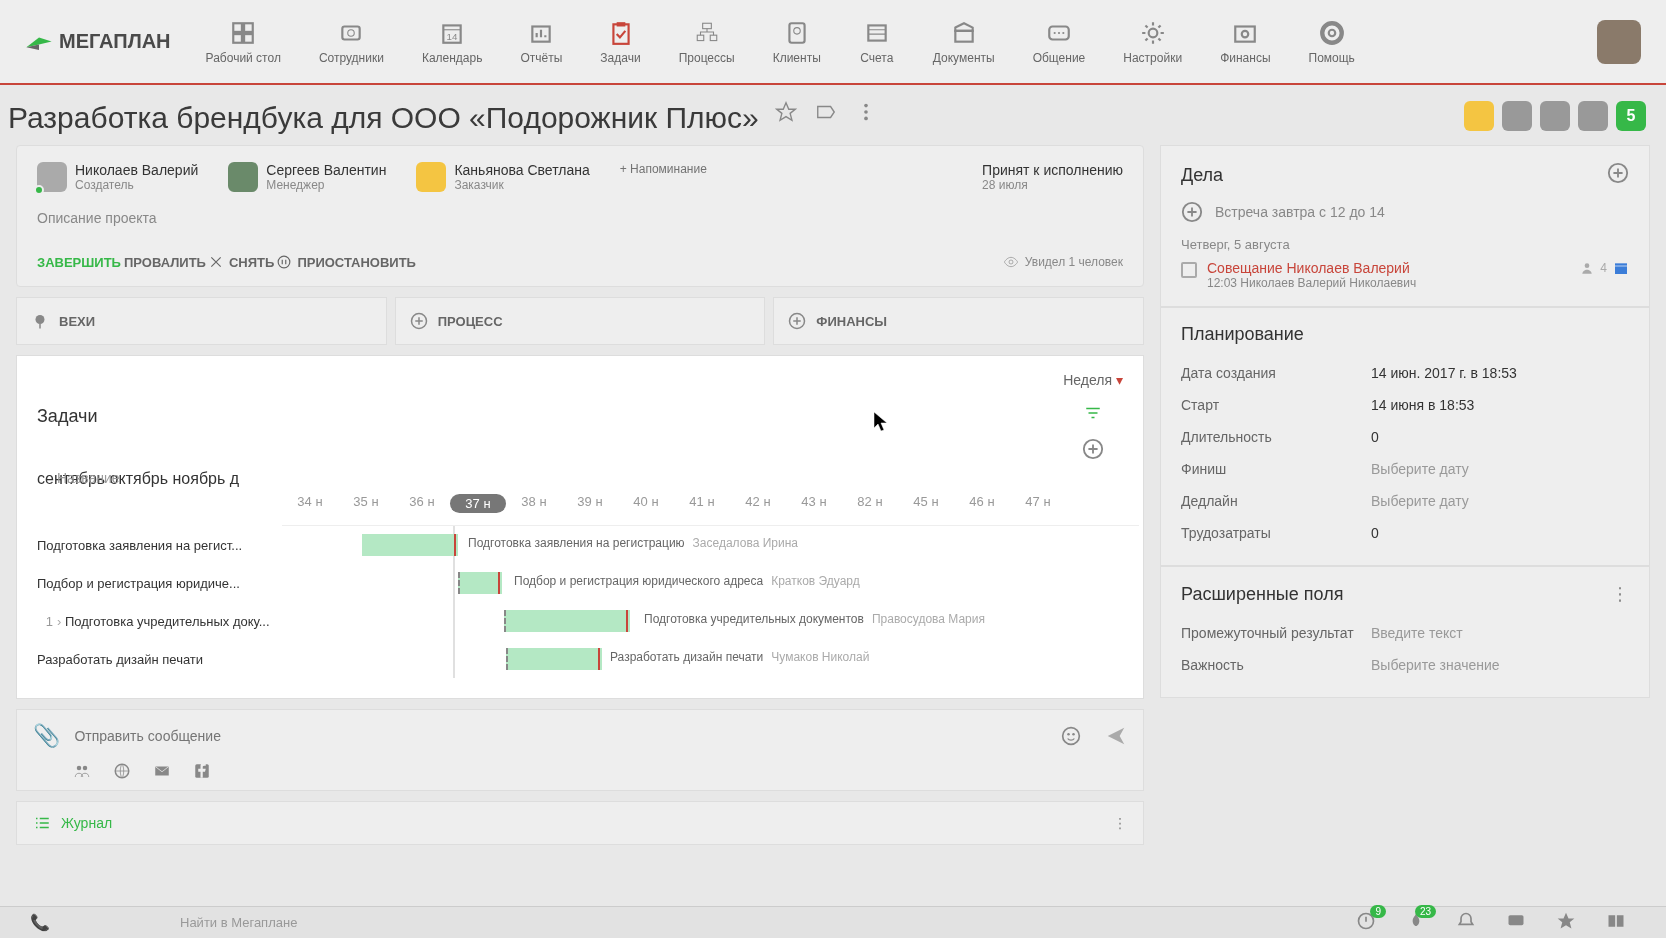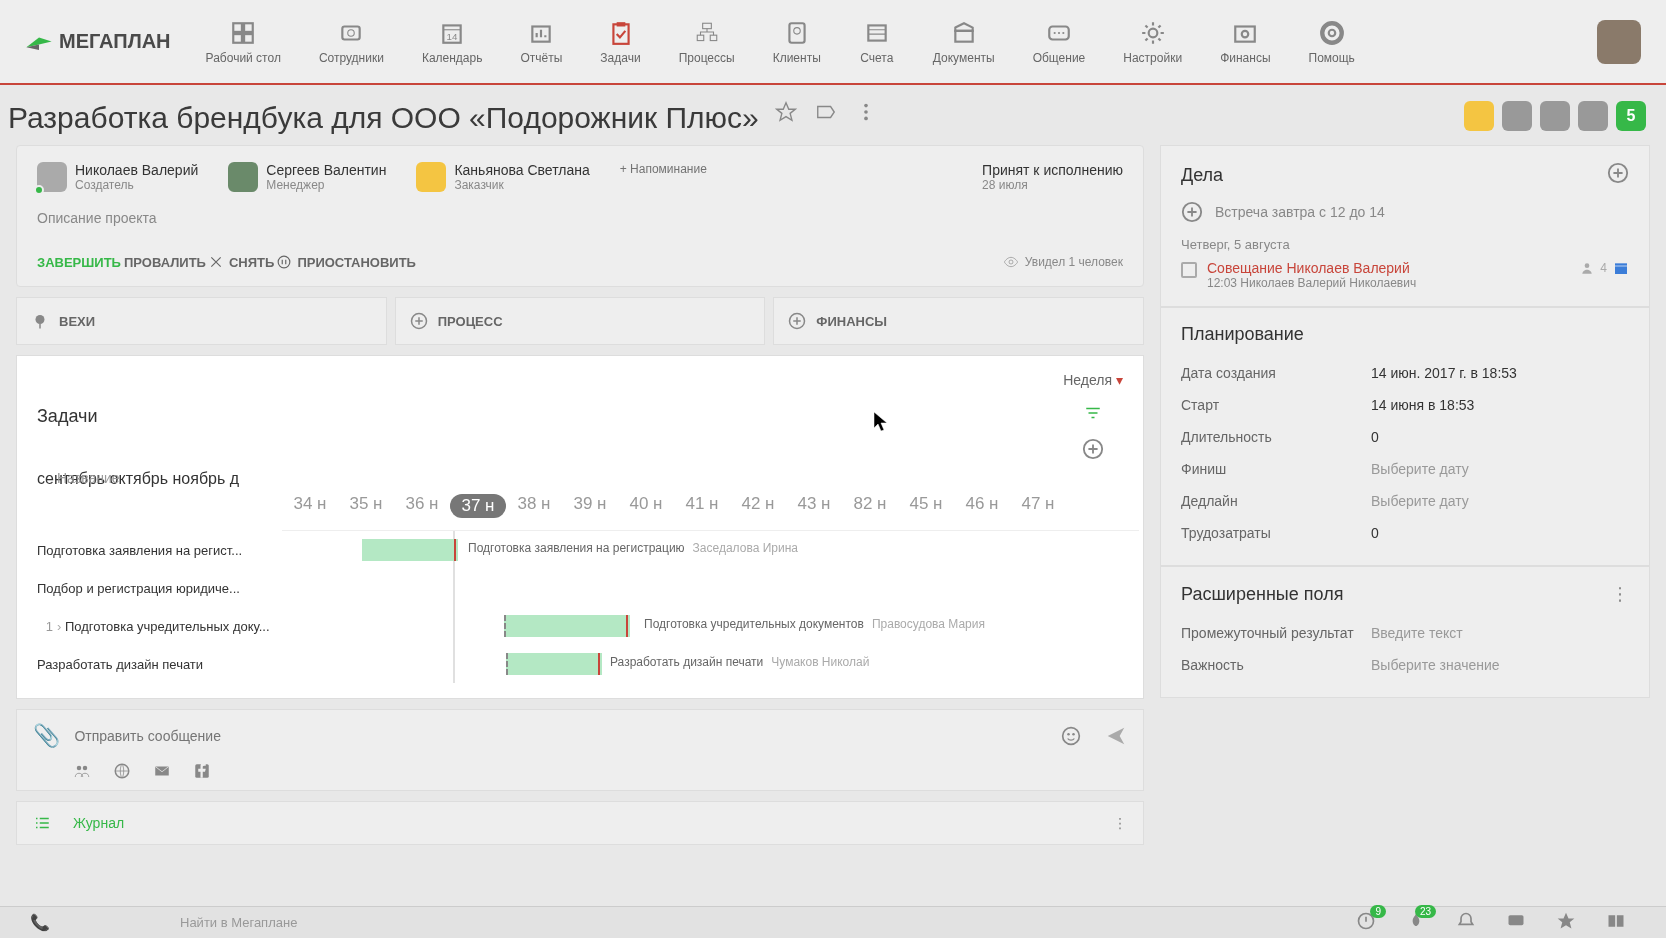--- a/index.html
+++ b/index.html
@@ -56,21 +56,21 @@
 .tabs3 { display:flex; gap:8px; }
 .tabs3 .tab3 { flex:1; background:#eee; border:1px solid #ddd; padding:14px; display:flex; gap:10px; align-items:center; font-size:13px; font-weight:bold; color:#666; cursor:pointer; }
 .tabs3 .tab3 svg { width:18px; height:18px; color:#888; }
 
 
 .gantt-panel { background:#fff; flex:1; border:1px solid #ddd; padding:16px 4px 0 20px; overflow:hidden; position:relative; }
 .gantt-head { display:flex; align-items:center; margin-bottom:10px; padding-right:16px; }
 .gantt-head h3 { font-size:18px; font-weight:normal; }
 .gantt-head .sp { margin-left:auto; display:flex; gap:16px; align-items:center; font-size:14px; color:#666;flex-direction:column; }
 .gantt-head .sp .dd { cursor:pointer; }
-.gantt-weeks { position:relative; display:flex; margin-left:245px; font-size:17px; padding:6px 0 12px 0; border-bottom:1px solid #eee; color:#999; }
+.gantt-weeks { position:relative; display:flex; margin-left:245px; font-size:13px; padding:6px 0 12px 0; border-bottom:1px solid #eee; color:#999; }
 .gantt-weeks .wk { width:56px; text-align:center; }
 .gantt-weeks .wk.cur { background:#777; color:#fff; border-radius:12px; padding:2px 0; }
 .gantt-body { position:relative; }
 .gantt-vline { position:absolute; top:0; bottom:0; left:416px; width:2px; background:#e0e0e0; z-index:0; }
 .gantt-row { display:flex; align-items:center; height:38px; position:relative; }
 .gantt-row .rn { width:245px; font-size:13px; color:#333; white-space:nowrap; overflow:hidden; text-overflow:ellipsis; padding-right:10px; }
 .gantt-row .rn .num { color:#999; display:inline-block; width:16px; text-align:right; margin-right:4px; }
 .bar-area { position:relative; flex:1; height:100%; }
 .bar { position:absolute; height:22px; top:8px; background:#b4e8c4; }
 .bar-lbl { position:absolute; top:10px; height:18px; font-size:12px; white-space:nowrap; display:flex; gap:8px; }
@@ -82,21 +82,21 @@
 
 .msgbox { background:#eee; border:1px solid #ddd; padding:10px 16px; }
 .msgrow1 { display:flex; align-items:center; gap:14px; }
 .msgrow1 .attach { color:#888; font-size:22px; }
 .msgrow1 input { flex:1; border:none; background:transparent; font-size:14px; color:#888; padding:8px 0; outline:none; }
 .msgrow1 .em { color:#888; margin-left:auto; }
 .msgrow2 { display:flex; gap:22px; margin-top:10px; color:#888; padding-left:40px; }
 .msgrow2 svg { width:18px; height:18px; }
 
 
-.journal { background:#eee; border:1px solid #ddd; padding:12px 16px; display:flex; align-items:center; color:#36b848; font-size:14px; gap:22px; }
+.journal { background:#eee; border:1px solid #ddd; padding:12px 16px; display:flex; align-items:center; color:#36b848; font-size:14px; gap:10px; }
 .journal .dots { margin-left:auto; color:#888; cursor:pointer; }
 
 
 .rpanel { background:#eee; border:1px solid #ddd; padding:16px 20px; }
 .rpanel h3 { font-size:18px; font-weight:normal; margin-bottom:12px; display:flex; align-items:center; }
 .rpanel h3 .add { margin-left:auto; color:#888; cursor:pointer; }
 .dela-add { display:flex; gap:12px; align-items:center; color:#888; font-size:14px; margin-bottom:14px; }
 .dela-add svg { width:22px; height:22px; cursor:pointer; }
 .dela-date { font-size:13px; color:#888; margin-bottom:8px; }
 .dela-item { display:flex; gap:10px; align-items:flex-start; }
@@ -416,20 +416,29 @@
               <div class="bar" style="left:80px;width:96px"></div>
               <div class="red-tick" style="left:172px"></div>
               <div class="bar-lbl" style="left:186px">
                 <span class="bn">Подготовка заявления на регистрацию</span>
                 <span class="bp">Заседалова Ирина</span>
               </div>
             </div>
           </div>
           <div class="gantt-row">
             <div class="rn">Подбор и регистрация юридиче...</div>
+            <div class="bar-area">
+              <div class="bar" style="left:176px;width:44px"></div>
+              <div class="red-tick" style="left:216px"></div>
+              <div class="dash-tick" style="left:176px"></div>
+              <div class="bar-lbl" style="left:232px">
+                <span class="bn">Подбор и регистрация юридического адреса</span>
+                <span class="bp">Кратков Эдуард</span>
+              </div>
+            </div>
           </div>
           <div class="gantt-row">
             <div class="rn"><span class="num">1</span><span style="color:#aaa">› </span>Подготовка учредительных доку...</div>
             <div class="bar-area">
               <div class="bar" style="left:222px;width:126px"></div>
               <div class="red-tick" style="left:344px"></div>
               <div class="dash-tick" style="left:222px"></div>
               <div class="bar-lbl" style="left:362px">
                 <span class="bn">Подготовка учредительных документов</span>
                 <span class="bp">Правосудова Мария</span>

